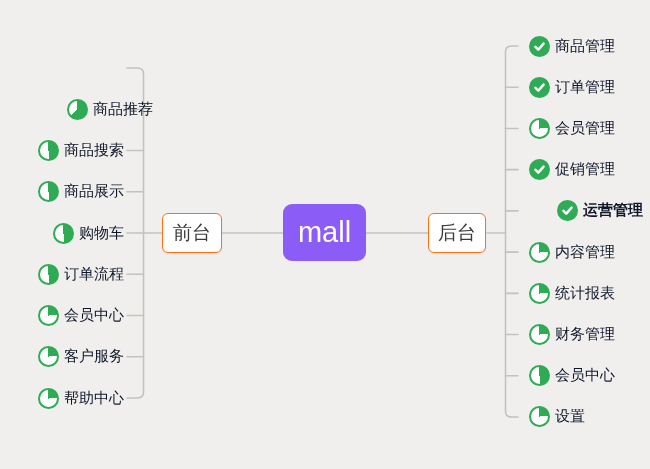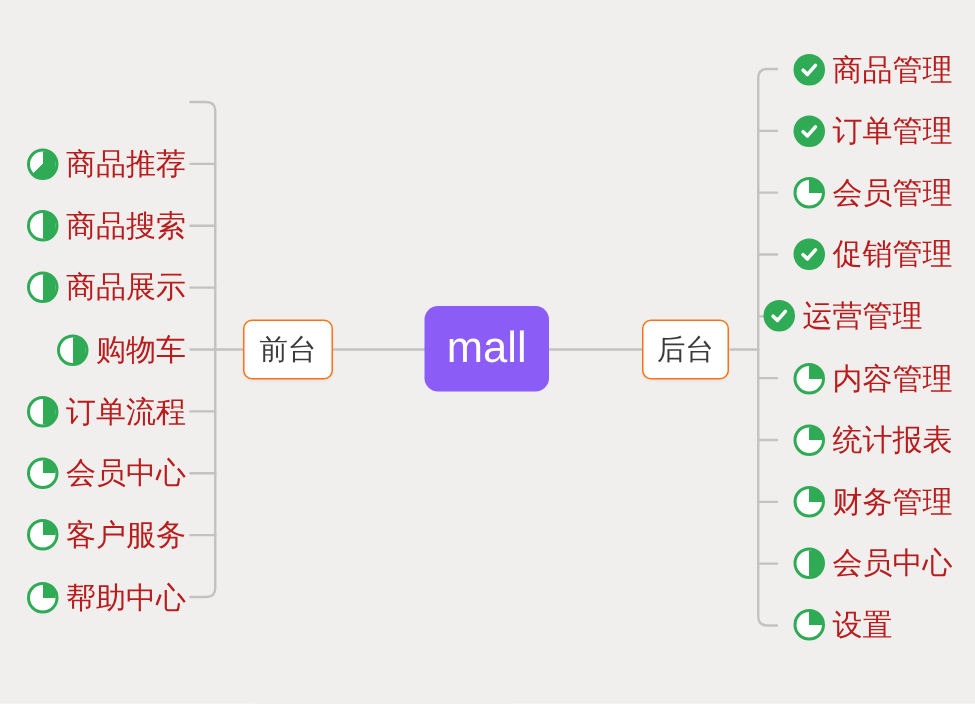--- a/index.html
+++ b/index.html
@@ -20,21 +20,21 @@
   .branch-topic{
     top:213px;height:40px;background:#ffffff;border:1px solid #f97316;
     color:#3a3a3a;font-size:19px;box-shadow:0 1px 2px rgba(0,0,0,0.05);
   }
   #front-node{left:162px;width:60px;}
   #back-node{left:428px;width:58px;}
   .item{
     position:absolute;display:flex;align-items:center;height:22px;
   }
   .item .label{
-    font-size:20px;color:#b91c1c;margin-left:5px;white-space:nowrap;
+    font-size:15px;color:#0f172a;margin-left:5px;white-space:nowrap;
   }
   .item.left-item{flex-direction:row;}
   .pie{
     box-sizing:border-box;width:21px;height:21px;border-radius:50%;
     border:2px solid #2faa55;flex:0 0 auto;
   }
   .check{
     box-sizing:border-box;width:21px;height:21px;border-radius:50%;
     background:#2faa55;display:flex;align-items:center;justify-content:center;
     flex:0 0 auto;
@@ -74,21 +74,21 @@
   </div>
 
   <div class="topic branch-topic" id="front-node">
     <span>前台</span>
   </div>
 
   <div class="topic branch-topic" id="back-node">
     <span>后台</span>
   </div>
 
-    <div class="item left-item" style="top: 98.25px; right: 526px;">
+    <div class="item left-item" style="top: 98.25px; right: 497px;">
       <span class="pie" title="" style="background: conic-gradient(rgb(47, 170, 85) 62.5%, rgb(255, 255, 255) 0deg);"></span>
       <span class="label">商品推荐</span>
     </div>
     <div class="item left-item" style="top: 139.5px; right: 526px;">
       <span class="pie" title="" style="background: conic-gradient(rgb(47, 170, 85) 50%, rgb(255, 255, 255) 0deg);"></span>
       <span class="label">商品搜索</span>
     </div>
     <div class="item left-item" style="top: 180.75px; right: 526px;">
       <span class="pie" title="" style="background: conic-gradient(rgb(47, 170, 85) 50%, rgb(255, 255, 255) 0deg);"></span>
       <span class="label">商品展示</span>
@@ -134,21 +134,21 @@
       <span class="label">会员管理</span>
     </div>
     <div class="item right-item" style="top: 158.666px; left: 529px;">
       <span class="check" title="">
         <svg width="15" height="15" viewBox="0 0 15 15">
           <polyline points="3.4,7.8 6.3,10.6 11.6,4.6" fill="none" stroke="#ffffff" stroke-width="2.4" stroke-linecap="round" stroke-linejoin="round"></polyline>
         </svg>
       </span>
       <span class="label">促销管理</span>
     </div>
-    <div class="item right-item" style="top: 199.888px; left: 509px;">
+    <div class="item right-item" style="top: 199.888px; left: 557px; font-weight: bold;">
       <span class="check" title="">
         <svg width="15" height="15" viewBox="0 0 15 15">
           <polyline points="3.4,7.8 6.3,10.6 11.6,4.6" fill="none" stroke="#ffffff" stroke-width="2.4" stroke-linecap="round" stroke-linejoin="round"></polyline>
         </svg>
       </span>
       <span class="label">运营管理</span>
     </div>
     <div class="item right-item" style="top: 241.11px; left: 529px;">
       <span class="pie" title="" style="background: conic-gradient(rgb(47, 170, 85) 25%, rgb(255, 255, 255) 0deg);"></span>
       <span class="label">内容管理</span>

